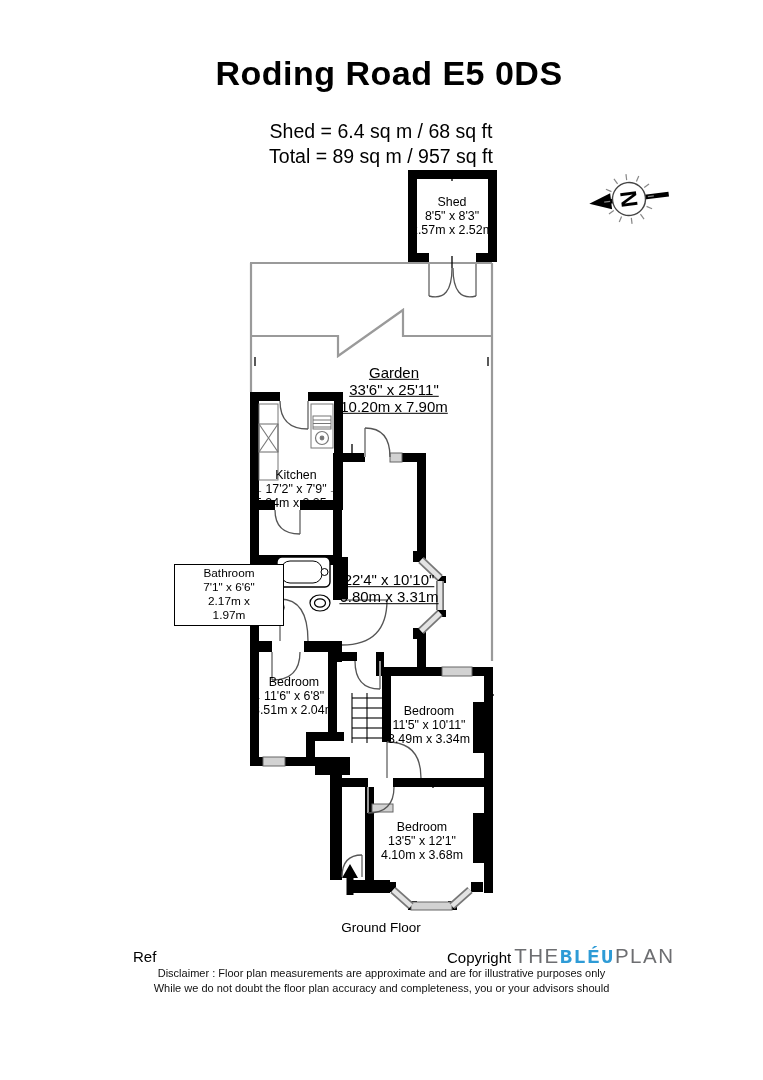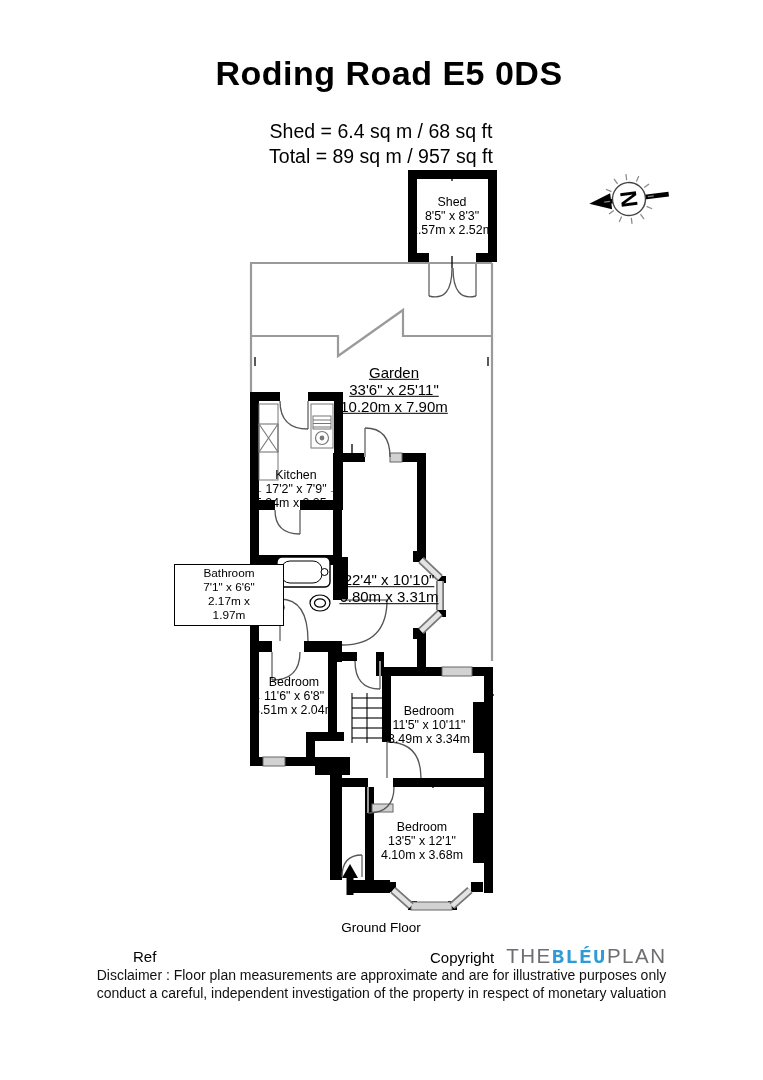--- a/index.html
+++ b/index.html
@@ -12,27 +12,27 @@
   svg{position:absolute;left:0;top:0;}
   .rlabel{position:absolute;transform:translate(-50%,-50%);text-align:center;
           font-size:12.4px;line-height:1.12;white-space:nowrap;}
   .rlabel.big{font-size:15px;text-decoration:underline;}
   .dim-arrows::before{content:"\2190\00a0";font-size:9px;}
   .dim-arrows::after{content:"\00a0\2192";font-size:9px;}
   .callout{position:absolute;left:174px;top:564px;width:78px;border:1.5px solid #000;
            background:#fff;text-align:center;font-size:11.8px;line-height:1.18;padding:2px 15px;}
   .floor-label{font-size:13.5px;text-align:right;}
   .footer-ref{position:absolute;left:133px;top:916px;font-size:15px;margin-top:32px;}
-  .footer-copy{position:absolute;left:430px;top:944px;display:flex;align-items:baseline;gap:12px;text-align:center;}
+  .footer-copy{position:absolute;left:447px;top:944px;display:flex;align-items:baseline;gap:3px;text-align:center;}
   .copy-word{font-size:15px;}
   .logo{font-size:20.5px;letter-spacing:1.5px;}
   .logo-gray{color:var(--logo-gray,#6d6e71);font-weight:normal;}
   .logo-blue{color:var(--logo-blue,#2e9bd6);font-weight:bold;font-family:Liberation Mono, monospace;}
   .disclaimer{position:absolute;left:0;top:966px;width:763px;text-align:center;
-              font-size:14px;line-height:1.32;color:#111;}
+              font-size:11px;line-height:1.32;color:#111;}
 </style>
 </head>
 <body>
 
 <div id="page">
 
   <div class="ctr title" style="left:381px;top:73px">Roding Road E5 0DS</div>
   <div class="ctr sub" style="left:381px;top:131px">Shed = 6.4 sq m / 68 sq ft</div>
   <div class="ctr sub" style="left:381px;top:156px">Total = 89 sq m / 957 sq ft</div>
 
@@ -298,16 +298,16 @@
 
   <div class="footer-copy">
     <span class="copy-word">Copyright</span>
     <span class="logo">
       <span class="logo-gray">THE</span><span class="logo-blue">BLÉU</span><span class="logo-gray">PLAN</span>
     </span>
   </div>
 
   <div class="disclaimer">
     <div>Disclaimer : Floor plan measurements are approximate and are for illustrative purposes only</div>
-    <div>conduct a careful, independent investigation of the property in respect of monetary valuation</div>
+    <div>While we do not doubt the floor plan accuracy and completeness, you or your advisors should</div>
   </div>
 
 </div>
 
 </body></html>

